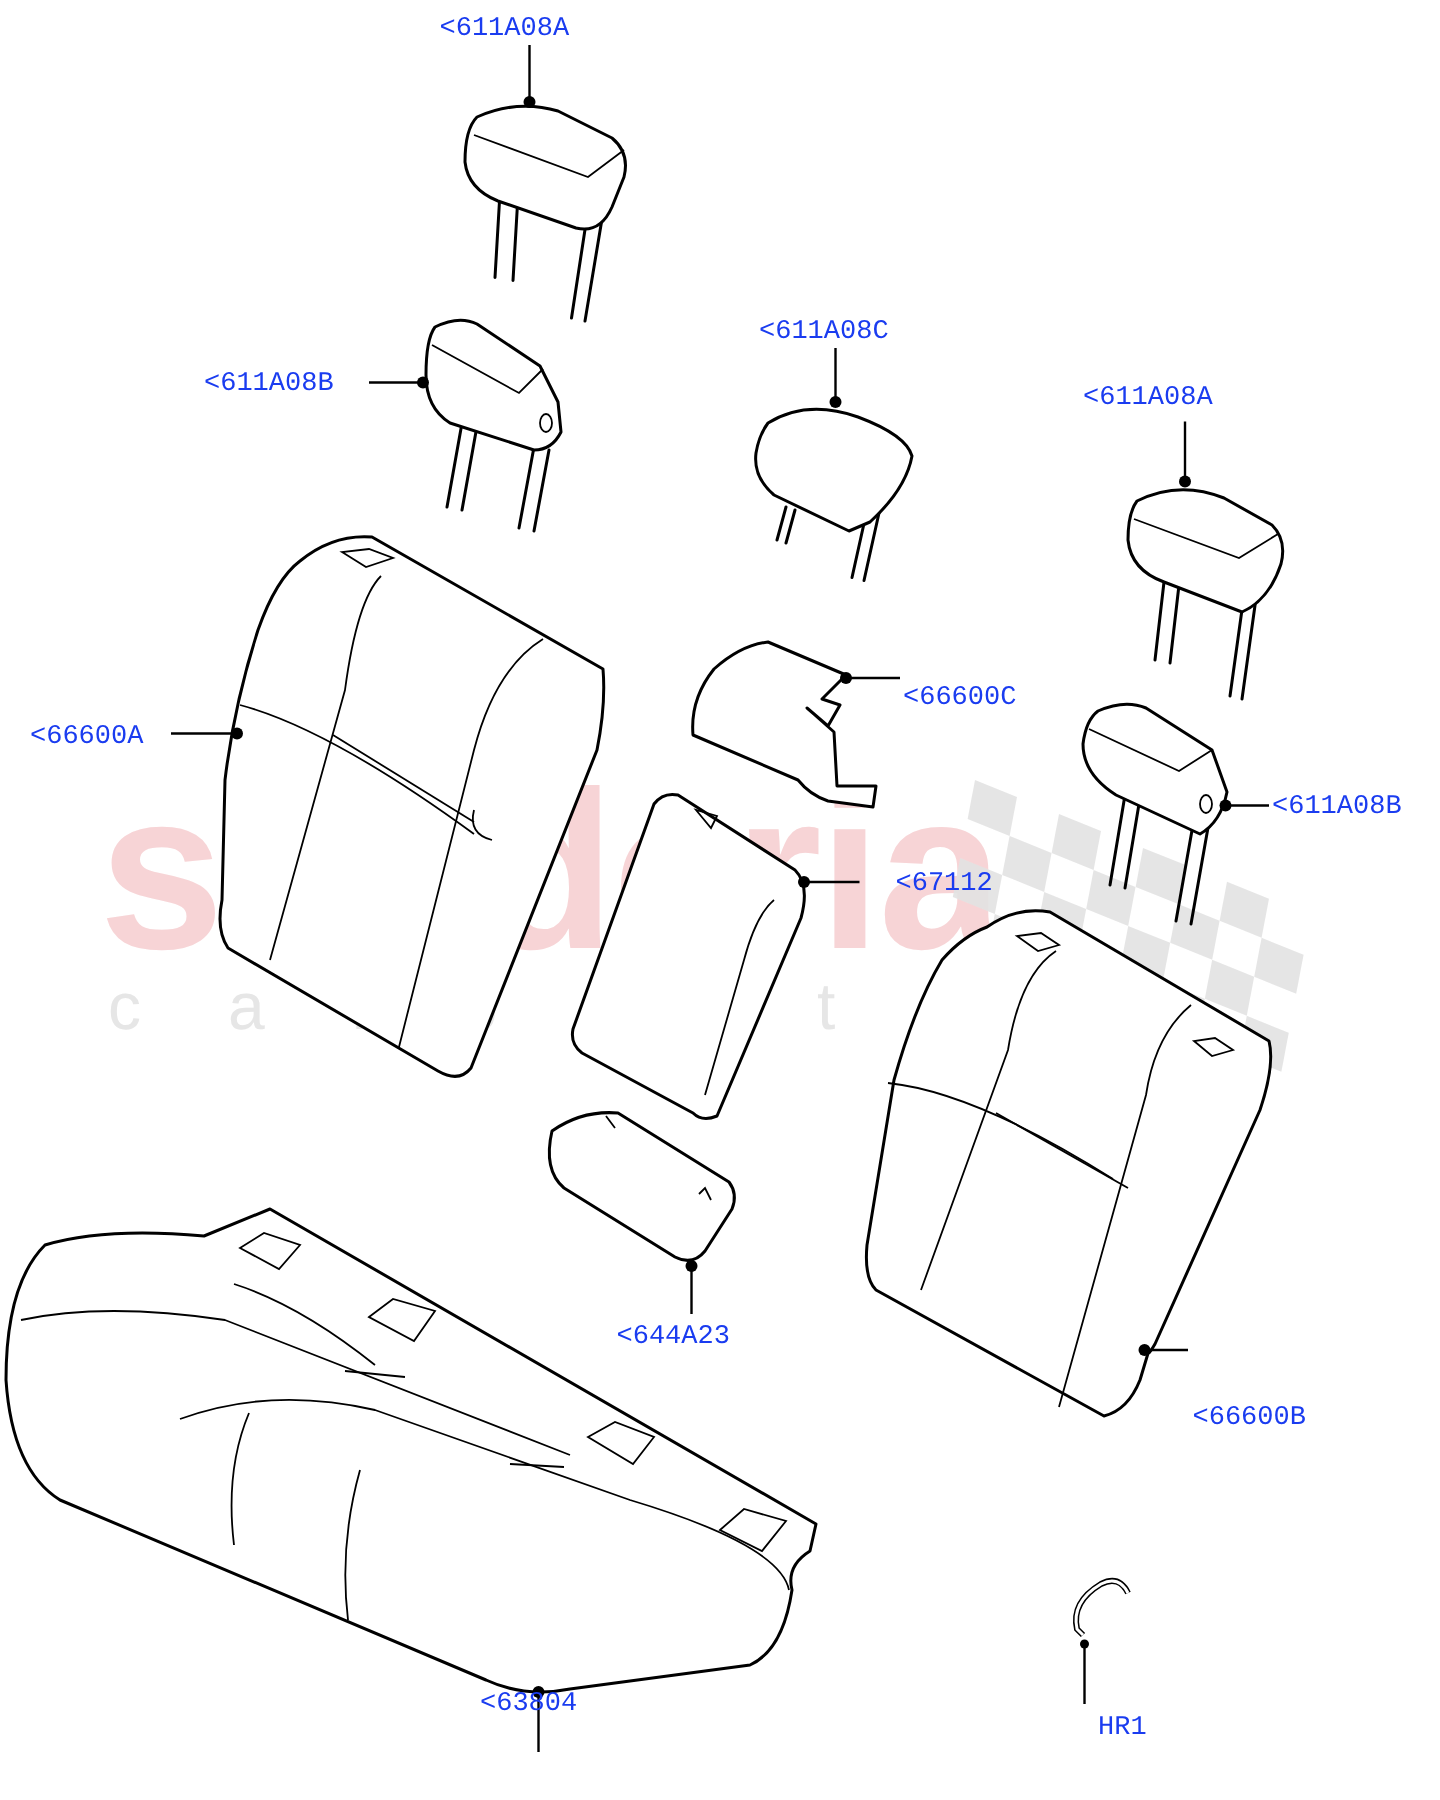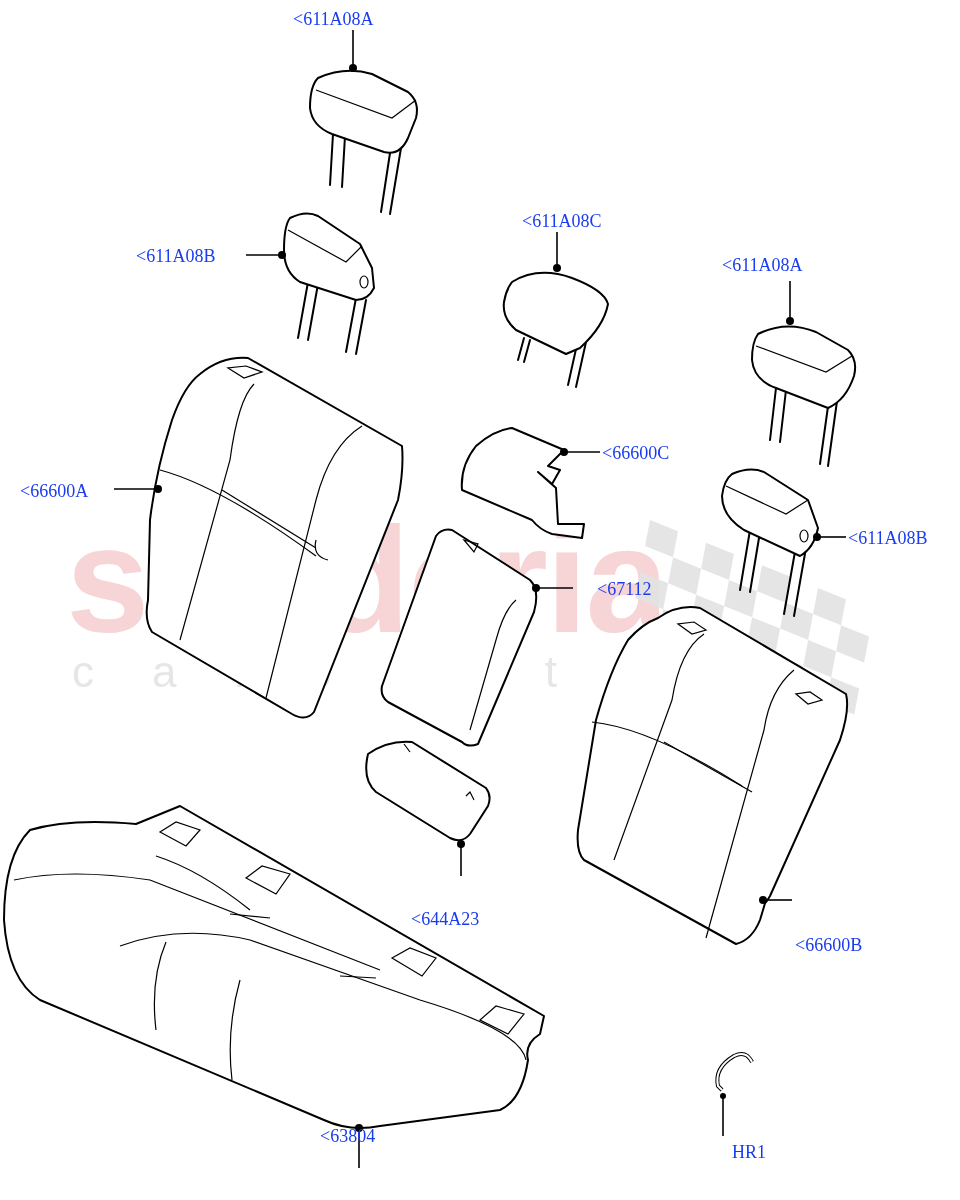--- a/index.html
+++ b/index.html
@@ -1,20 +1,20 @@
 <!DOCTYPE html>
 <html><head>
 <meta charset="utf-8">
 <style>
   html, body { margin:0; padding:0; background:#ffffff; }
   body { width:960px; height:1200px; position:relative; overflow:hidden; font-family:"Liberation Sans", sans-serif; }
   #canvas { position:absolute; left:0; top:0; width:960px; height:1200px; }
   .wm-main { position:absolute; left:66px; top:505px; font-family:"Liberation Sans", sans-serif; font-size:150px; font-weight:bold; color:#f7d4d6; letter-spacing:-2px; line-height:1; }
   .wm-sub { position:absolute; left:72px; top:650px; font-family:"Liberation Sans", sans-serif; font-size:44px; color:#e6e6e6; letter-spacing:58px; line-height:1; }
-  .label { position:absolute; font-family:Liberation Serif, serif; font-size:18px; color:#1a3cf0; white-space:nowrap; line-height:1; cursor:pointer; }
+  .label { position:absolute; font-family:Liberation Mono, monospace; font-size:18px; color:#1a3cf0; white-space:nowrap; line-height:1; cursor:pointer; }
   svg { position:absolute; left:0; top:0; }
   .part { fill:#ffffff; stroke:#000; stroke-width:2; stroke-linejoin:round; stroke-linecap:round; }
   .seam { fill:none; stroke:#000; stroke-width:1.2; }
   .lead { stroke:#000; stroke-width:1.6; fill:none; }
   .dot { fill:#000; }
 </style>
 </head>
 <body>
 
 <div id="canvas">
@@ -159,23 +159,23 @@
         <circle class="dot" cx="763" cy="900" r="4"></circle>
       <line class="lead" x1="359" y1="1128" x2="359" y2="1168"></line>
         <circle class="dot" cx="359" cy="1128" r="4"></circle>
       <line class="lead" x1="723" y1="1096" x2="723" y2="1136"></line>
         <circle class="dot" cx="723" cy="1096" r="3"></circle>
     </g>
   </svg>
 
   <div class="label" style="left:293px;top:10px">&lt;611A08A</div>
   <div class="label" style="left:136px;top:247px">&lt;611A08B</div>
-  <div class="label" style="left:522px;top:212px">&lt;611A08C</div>
+  <div class="label" style="left:506px;top:212px">&lt;611A08C</div>
   <div class="label" style="left:722px;top:256px">&lt;611A08A</div>
-  <div class="label" style="left:602px;top:444px">&lt;66600C</div>
+  <div class="label" style="left:602px;top:456px">&lt;66600C</div>
   <div class="label" style="left:20px;top:482px">&lt;66600A</div>
   <div class="label" style="left:848px;top:529px">&lt;611A08B</div>
   <div class="label" style="left:597px;top:580px">&lt;67112</div>
-  <div class="label" style="left:411px;top:910px">&lt;644A23</div>
+  <div class="label" style="left:411px;top:882px">&lt;644A23</div>
   <div class="label" style="left:795px;top:936px">&lt;66600B</div>
   <div class="label" style="left:320px;top:1127px">&lt;63804</div>
   <div class="label" style="left:732px;top:1143px">HR1</div>
 </div>
 
 </body></html>

